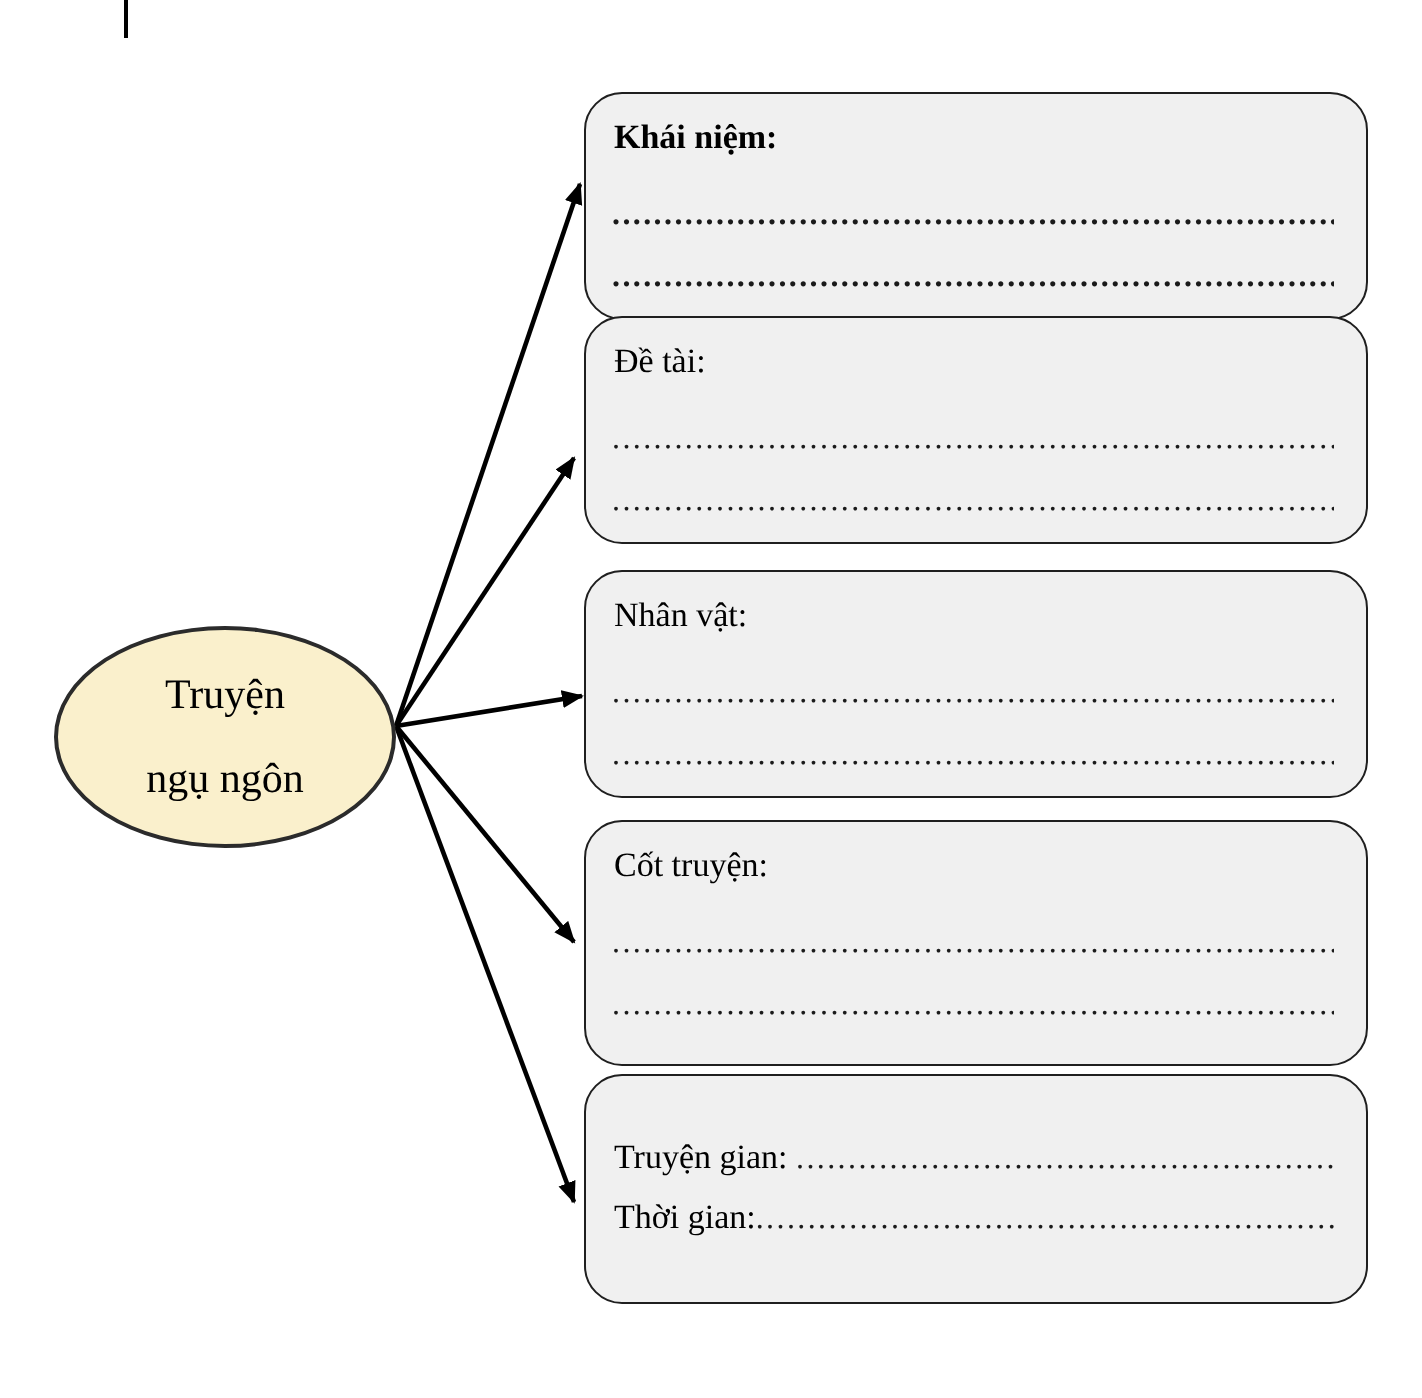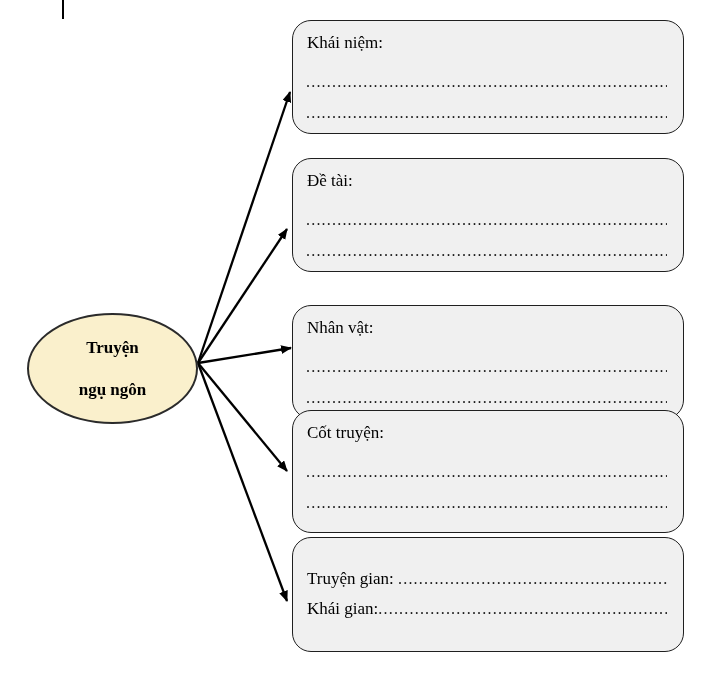--- a/index.html
+++ b/index.html
@@ -43,36 +43,36 @@
     border-radius: 50%;
     box-sizing: border-box;
     display: flex;
     flex-direction: column;
     align-items: center;
     justify-content: center;
     gap: 21px;
     text-align: center;
   }
   .center-node .node-line {
-    font-weight: bold;
-    font-size: 17px;
+    font-weight: normal;
+    font-size: 21px;
     line-height: 21px;
   }
   .info-box {
     position: absolute;
     left: 292px;
     width: 392px;
     background: #F0F0F0;
     border: 1.6px solid #1f1f1f;
     border-radius: 19px;
     box-sizing: border-box;
   }
-  .box-1 { top: 20px;  height: 114px; }
+  .box-1 { top: 46px;  height: 114px; font-weight: bold; }
   .box-2 { top: 158px; height: 114px; text-align: right; }
-  .box-3 { top: 285px; height: 114px; margin-top: 20px; }
+  .box-3 { top: 285px; height: 114px; }
   .box-4 { top: 410px; height: 123px; }
   .box-5 { top: 537px; height: 115px; }
   .box-label {
     position: absolute;
     left: 14px;
     top: 12px;
     font-size: 17px;
     line-height: 20px;
     white-space: nowrap;
   }
@@ -158,17 +158,17 @@
     <div class="box-label">Cốt truyện:</div>
     <div class="dots-row r1">..........................................................................................................................</div>
     <div class="dots-row r2">..........................................................................................................................</div>
   </div>
 
   <div class="info-box box-5">
     <div class="label-dots-row r1">
       <span class="inline-label">Truyện gian: </span><span class="inline-dots">..........................................................................................................................</span>
     </div>
     <div class="label-dots-row r2">
-      <span class="inline-label">Khái gian:</span><span class="inline-dots">..........................................................................................................................</span>
+      <span class="inline-label">Thời gian:</span><span class="inline-dots">..........................................................................................................................</span>
     </div>
   </div>
 
 </div>
 
 </body></html>

